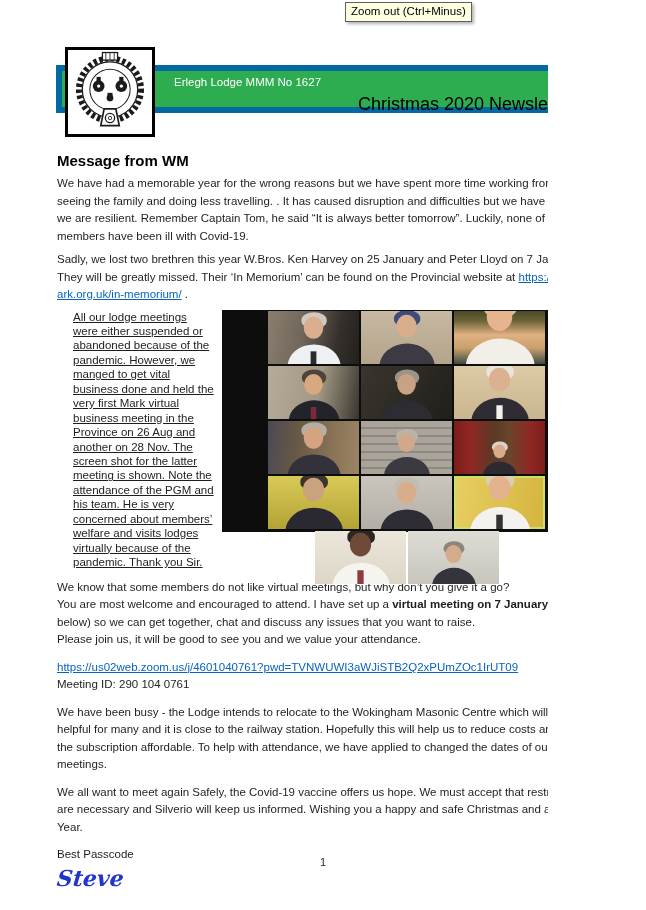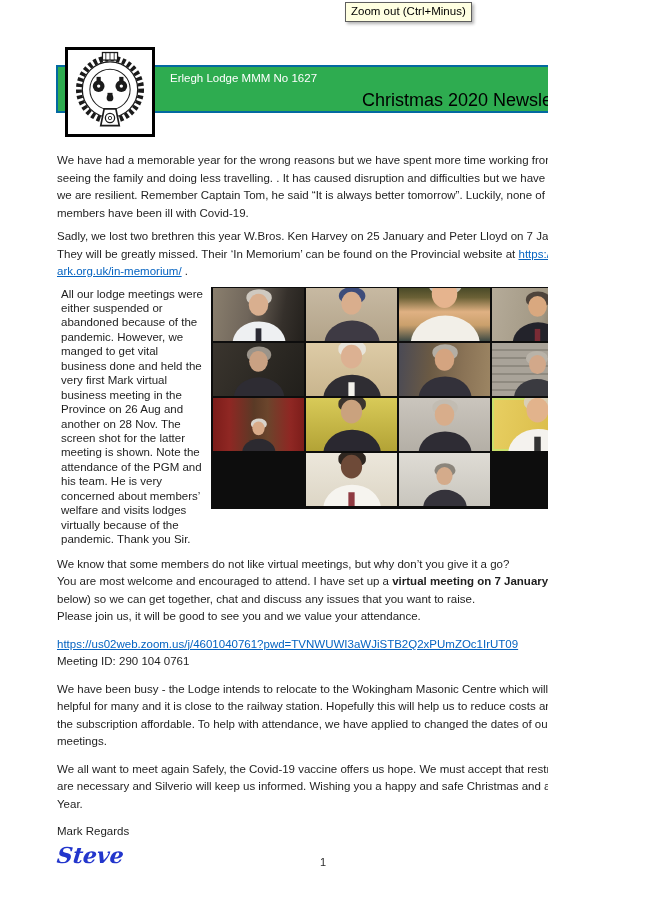--- a/index.html
+++ b/index.html
@@ -6,37 +6,37 @@
   .page{position:relative;width:548px;height:910px;background:#ffffff;overflow:hidden;
         font-family:"Liberation Sans",sans-serif;color:#1e1e1e;}
 
   
   .tooltip{position:absolute;left:345px;top:2px;height:18px;line-height:17px;
            background:#ffffe1;border:1px solid #5f5f5f;box-shadow:2px 2px 3px rgba(0,0,0,0.3);
            font-size:11.5px;padding:0 5px;white-space:nowrap;color:#000;}
 
   
   .banner{position:absolute;left:56px;top:65px;width:538px;height:48px;
-          background:#2eac50;border:2px solid #0369a1;box-sizing:border-box;}
+          background:#2eac50;border:6px solid #0369a1;box-sizing:border-box;}
   .lodge-name{position:absolute;left:112px;top:5px;color:#ffffff;font-size:11.5px;}
   .newsletter-title{position:absolute;right:14px;top:23px;color:#000;font-weight:normal;font-size:18px;}
   .logo-box{position:absolute;left:65px;top:47px;width:90px;height:90px;background:#ffffff;
             border:3px solid #000;box-sizing:border-box;z-index:2;}
   .logo-box svg{display:block;width:100%;height:100%;}
 
   
   .content{position:absolute;left:57px;top:152px;width:535px;font-size:11.5px;line-height:17.5px;}
   .content h1{font-size:15px;line-height:18px;margin:0 0 5px 0;color:#000;}
   .content p{margin:0 0 6px 0;}
   a.link{color:#0563c1;text-decoration:underline;cursor:pointer;word-break:break-all;}
   .bold{font-weight:bold;}
   .blockline{display:block;}
 
   
-  .cols{display:flex;margin:2px 0 9px 4px;}
+  .cols{display:flex;margin:2px 0 9px 16px;text-decoration:underline;}
   .side{width:150px;box-sizing:border-box;padding-right:7px;line-height:14.45px;}
   .shot{width:373px;height:222px;background:#0d0d0d;box-sizing:border-box;padding:1px;
         display:flex;flex-wrap:wrap;gap:2px;justify-content:center;align-content:flex-start;}
   .tile{position:relative;width:91px;height:53px;overflow:hidden;flex:0 0 auto;}
   .tile.active{box-shadow:0 0 0 2px #c9e06b inset;}
   .person{position:absolute;left:0;top:0;right:0;bottom:0;transform-origin:50% 100%;}
   .hair{position:absolute;left:50%;top:8px;width:22px;height:14px;margin-left:-11px;
         border-radius:50% 50% 42% 42%;}
   .head{position:absolute;left:50%;top:12px;width:17px;height:19px;margin-left:-8.5px;border-radius:50%;}
   .torso{position:absolute;left:50%;bottom:-3px;width:46px;height:20px;margin-left:-23px;
@@ -84,20 +84,21 @@
       <circle cx="50" cy="57" r="4" fill="#1b1b1b"></circle>
       <rect x="47" y="51" width="6" height="4" fill="#1b1b1b"></rect>
 
       <polygon points="43,70 57,70 61,90 39,90" fill="#ffffff" stroke="#1b1b1b" stroke-width="2"></polygon>
       <circle cx="50" cy="81" r="5.5" fill="none" stroke="#1b1b1b" stroke-width="1.5"></circle>
       <circle cx="50" cy="81" r="2" fill="none" stroke="#1b1b1b" stroke-width="1"></circle>
     </svg>
   </div>
 
   <div class="content">
+    <h1>Message from WM</h1>
 
     <p>We have had a memorable year for the wrong reasons but we have spent more time working from home, seeing the family  and doing less travelling. .  It has caused disruption and difficulties but we have coped – we are resilient.  Remember Captain Tom, he said “It is always better tomorrow”.  Luckily, none of our members have been ill with Covid-19.</p>
 
     <p><span>Sadly, we lost two brethren this year W.Bros. Ken Harvey on 25 January and Peter Lloyd on 7 January.  They will be greatly missed.  Their ‘In Memorium’ can be found on the Provincial website at </span><a class="link">https://berksmark.org.uk/in-memorium/</a><span> .</span></p>
 
     <div class="cols">
       <div class="side">All our lodge meetings were either suspended or abandoned because of the pandemic.  However, we manged to get vital business done and held the very first Mark virtual business meeting in the Province on 26 Aug and another on 28 Nov.  The screen shot for the latter meeting is shown. Note the attendance of the PGM and his team.  He is very concerned about members’ welfare and visits lodges virtually because of the pandemic.  Thank you Sir.</div>
       <div class="shot">
           <div class="tile" style="background: linear-gradient(100deg, rgb(138, 127, 110) 0%, rgb(111, 101, 90) 40%, rgb(53, 48, 43) 75%, rgb(35, 32, 28) 100%);">
             <div class="person" style="transform: scale(1.15);">
@@ -213,18 +214,18 @@
 
     <p style="margin-top:10px;">
       <a class="link">https://us02web.zoom.us/j/4601040761?pwd=TVNWUWI3aWJiSTB2Q2xPUmZOc1IrUT09</a>
       <span class="blockline">Meeting ID: 290 104 0761</span>
     </p>
 
     <p style="margin-top:10px;">We have been busy - the Lodge intends to relocate to the Wokingham Masonic Centre which will be helpful for many and it is close to the railway station.  Hopefully this will help us to reduce costs and keep the subscription affordable.  To help with attendance, we have applied to changed the dates of our meetings.</p>
 
     <p style="margin-top:10px;">We all want to meet again Safely, the Covid-19 vaccine offers us hope. We must accept that restrictions are necessary and Silverio will keep us informed.  Wishing you a happy and safe Christmas and a New Year.</p>
 
-    <p class="closing" style="margin-top:10px;">Mark Regards</p>
+    <p class="closing" style="margin-top:10px;">Best Passcode</p>
     <span class="signature">Steve</span>
   </div>
 
   <div class="page-number">1</div>
 </div>
 
 </body></html>

